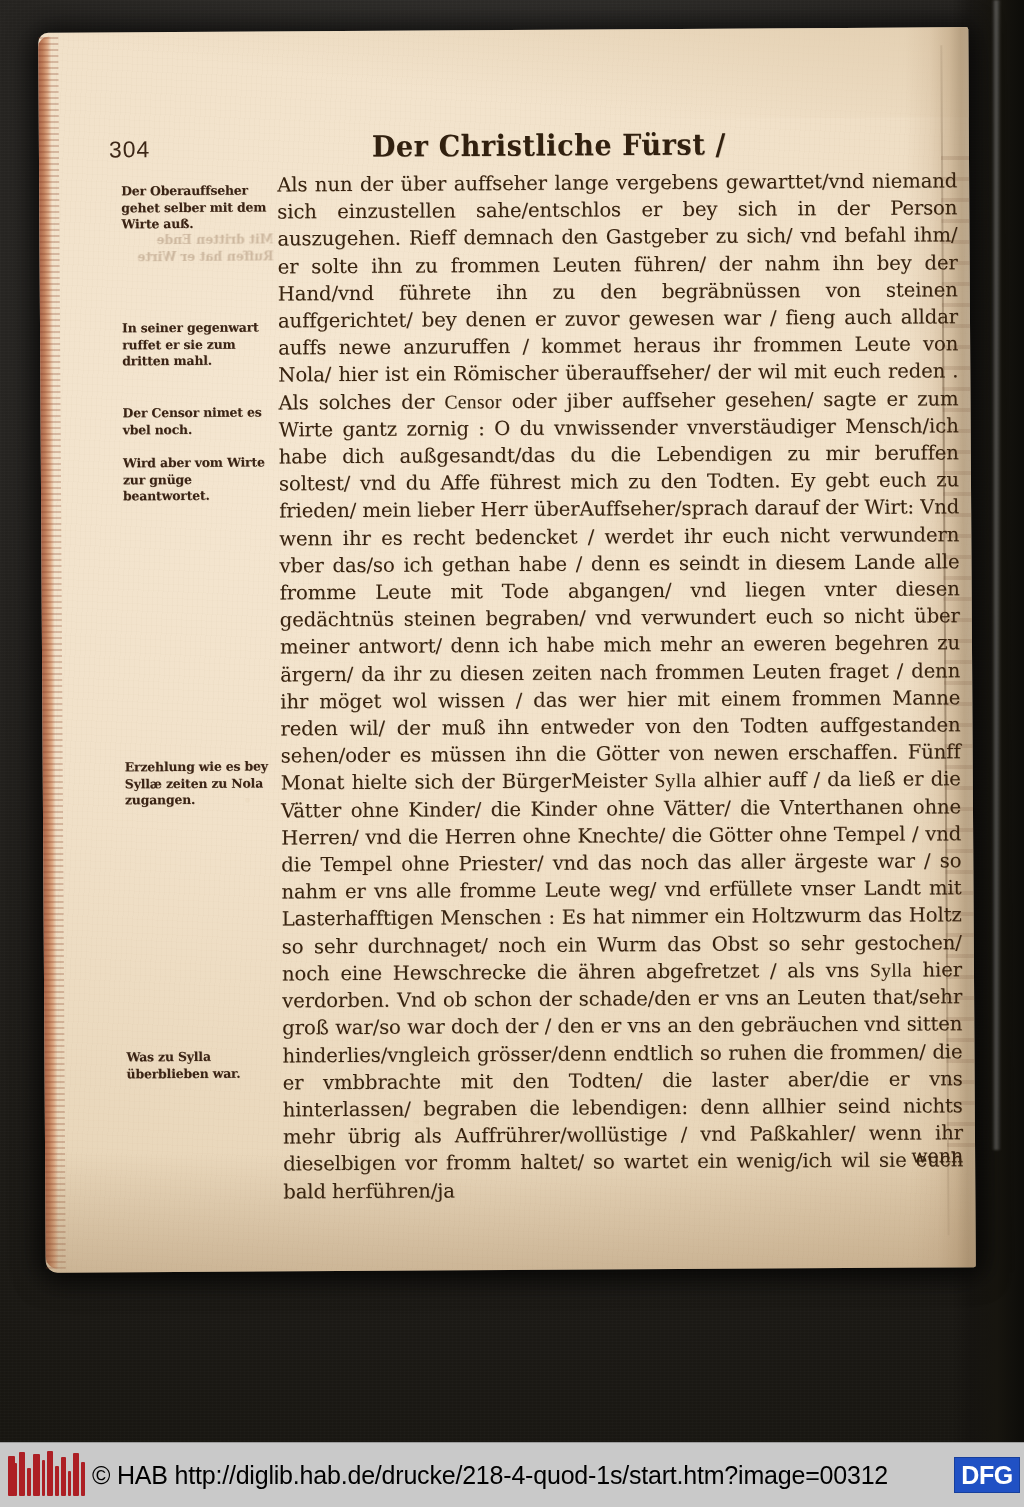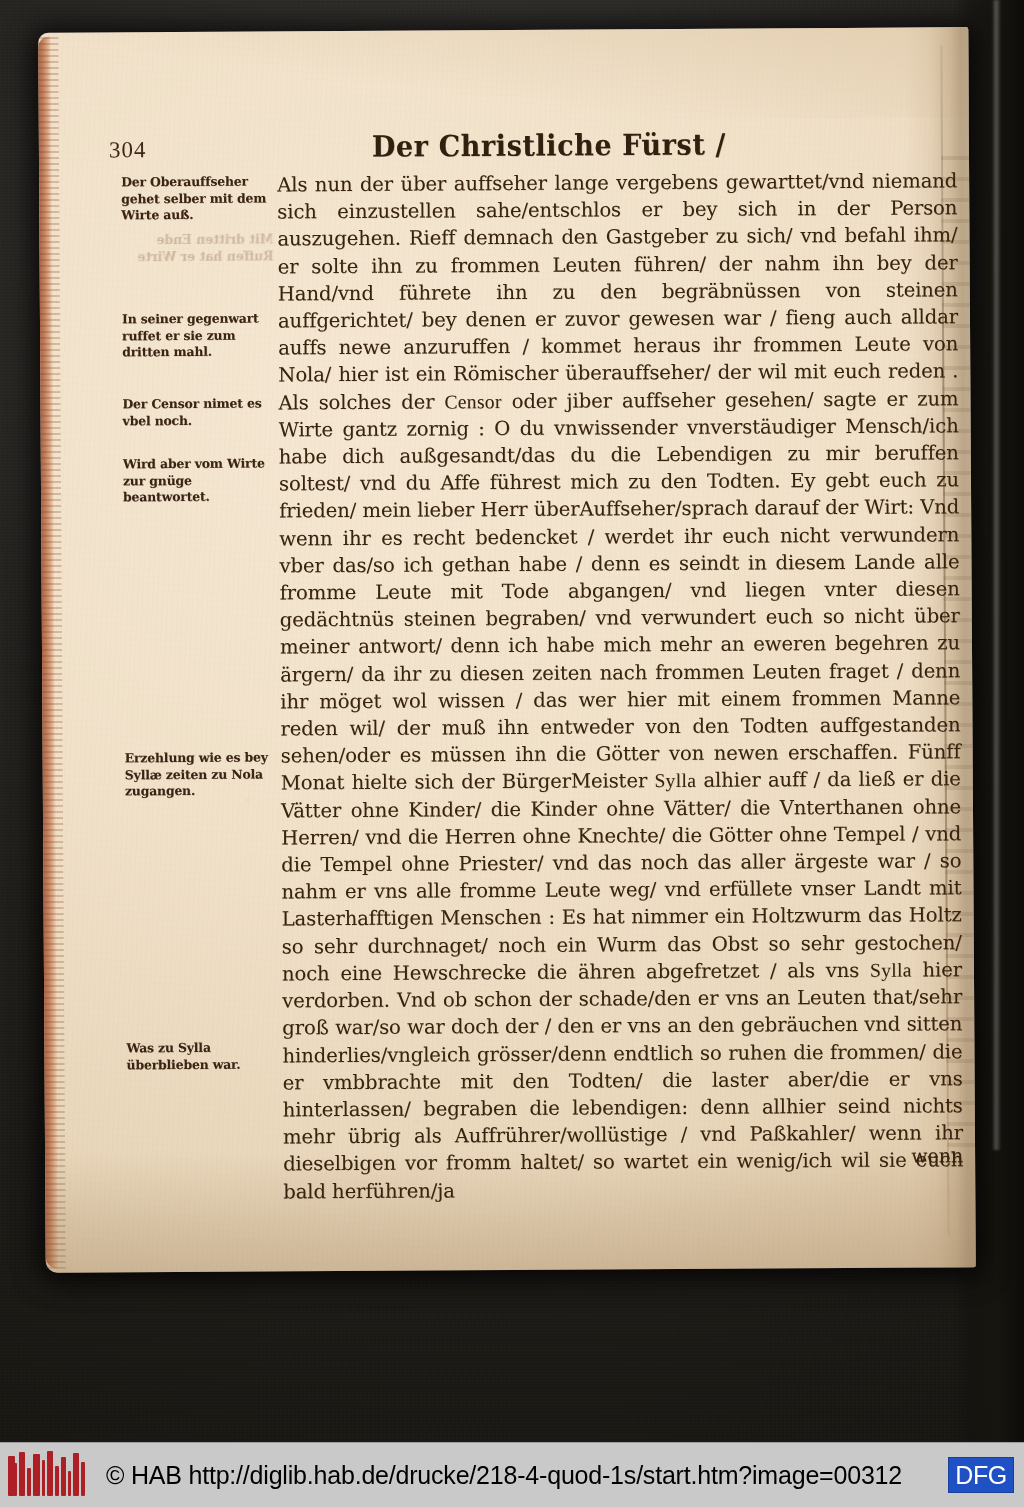--- a/index.html
+++ b/index.html
@@ -138,21 +138,21 @@
   }
 
   
   #runninghead {
     position: absolute;
     left: 70px; top: 100px; width: 740px;
     display: flex;
     align-items: baseline;
   }
   .folio {
-    font-family: Liberation Serif, serif;
+    font-family: Liberation Sans, sans-serif;
     font-size: 23px;
     letter-spacing: 1px;
     color: #3d2717;
     width: 140px;
   }
   .head-title {
     flex: 1;
     text-align: center;
     font-family: "DejaVu Serif", serif;
     font-weight: bold;
@@ -173,20 +173,21 @@
   .gloss {
     position: absolute;
     width: 152px;
     font-family: "DejaVu Serif", serif;
     font-weight: bold;
     font-size: 12.4px;
     line-height: 16.5px;
     letter-spacing: -.15px;
     color: #3b2415;
     text-shadow: .4px .3px 0 rgba(60,38,20,.3);
+    margin-top: 9px;
   }
   
   .gloss-ghost {
     position: absolute;
     width: 150px;
     font-family: "DejaVu Serif", serif;
     font-weight: bold;
     font-size: 12.5px;
     line-height: 16.5px;
     color: rgba(150,120,92,.40);
@@ -247,36 +248,36 @@
     flex: 0 0 auto;
   }
   #hab-logo span {
     position: absolute;
     bottom: 4px;
     background: #ad1f24;
     border-radius: 1px;
   }
   #footer-url {
     flex: 1;
-    text-align: center;
+    text-align: left;
     font-family: "Liberation Sans", sans-serif;
     font-size: 25px;
     color: #000;
     letter-spacing: -.2px;
     white-space: nowrap;
     padding-right: 32px;
   }
   #dfg-logo {
     flex: 0 0 auto;
     width: 64px; height: 34px;
-    margin-right: 10px;
+    margin-right: 4px;
     background: #2051c4;
     color: #fff;
     font-family: "Liberation Sans", sans-serif;
-    font-weight: normal;
+    font-weight: bold;
     font-size: 25px;
     letter-spacing: -.5px;
     display: flex;
     align-items: center;
     justify-content: center;
     border: 1px solid #173f9c;
   }
 </style>
 </head>
 <body>
@@ -303,21 +304,21 @@
       <div class="folio">304</div>
       <div class="head-title">Der Christliche Fürst /</div>
     </div>
 
     <div id="margin-col">
       <div class="gloss-ghost" style="top:58px;left:2px">Mit dritten Ende Ruffen hat er Wirte</div>
 
       <div class="gloss" style="top:0px">Der Oberauffseher gehet selber mit dem Wirte auß.</div>
       <div class="gloss" style="top:137px">In seiner gegenwart ruffet er sie zum dritten mahl.</div>
       <div class="gloss" style="top:222px">Der Censor nimet es vbel noch.</div>
-      <div class="gloss" style="top:282px">Wird aber vom Wirte zur gnüge beantwortet.</div>
+      <div class="gloss" style="top:272px">Wird aber vom Wirte zur gnüge beantwortet.</div>
       <div class="gloss" style="top:576px">Erzehlung wie es bey Syllæ zeiten zu Nola zugangen.</div>
       <div class="gloss" style="top:866px">Was zu Sylla überblieben war.</div>
     </div>
 
     <div id="bodycol">
       <p><span>Als nun der über auffseher lange vergebens gewarttet/vnd niemand sich einzustellen sahe/entschlos er bey sich in der Person auszugehen. Rieff demnach den Gastgeber zu sich/ vnd befahl ihm/ er solte ihn zu frommen Leuten führen/ der nahm ihn bey der Hand/vnd führete ihn zu den begräbnüssen von steinen auffgerichtet/ bey denen er zuvor gewesen war / fieng auch alldar auffs newe anzuruffen / kommet heraus ihr frommen Leute von Nola/ hier ist ein Römischer überauffseher/ der wil mit euch reden . Als solches der </span><span class="roman">Censor</span><span> oder jiber auffseher gesehen/ sagte er zum Wirte gantz zornig : O du vnwissender vnverstäudiger Mensch/ich habe dich außgesandt/das du die Lebendigen zu mir beruffen soltest/ vnd du Affe führest mich zu den Todten.   Ey gebt euch zu frieden/ mein lieber Herr überAuffseher/sprach darauf der Wirt: Vnd wenn ihr es recht bedencket / werdet ihr euch nicht verwundern vber das/so ich gethan habe / denn es seindt in diesem Lande alle fromme Leute mit Tode abgangen/ vnd liegen vnter diesen gedächtnüs steinen begraben/ vnd verwundert euch so nicht über meiner antwort/ denn ich habe mich mehr an eweren begehren zu ärgern/ da ihr zu diesen zeiten nach frommen Leuten fraget / denn ihr möget wol wissen / das wer hier mit einem frommen Manne reden wil/ der muß ihn entweder von den Todten auffgestanden sehen/oder es müssen ihn die Götter von newen erschaffen.   Fünff Monat hielte sich der BürgerMeister </span><span class="roman">Sylla</span><span> alhier auff / da ließ er die Vätter ohne Kinder/ die Kinder ohne Vätter/ die Vnterthanen ohne Herren/ vnd die Herren ohne Knechte/ die Götter ohne Tempel / vnd die Tempel ohne Priester/ vnd das noch das aller ärgeste war / so nahm er vns alle fromme Leute weg/ vnd erfüllete vnser Landt mit Lasterhafftigen Menschen : Es hat nimmer ein Holtzwurm das Holtz so sehr durchnaget/ noch ein Wurm das Obst so sehr gestochen/ noch eine Hewschrecke die ähren abgefretzet / als vns </span><span class="roman">Sylla</span><span> hier verdorben.   Vnd ob schon der schade/den er vns an Leuten that/sehr groß war/so war doch der / den er vns an den gebräuchen vnd sitten hinderlies/vngleich grösser/denn endtlich so ruhen die frommen/ die er vmbbrachte mit den Todten/ die laster aber/die er vns hinterlassen/ begraben die lebendigen: denn allhier seind nichts mehr übrig als Auffrührer/wollüstige / vnd Paßkahler/ wenn ihr dieselbigen vor fromm haltet/ so wartet ein wenig/ich wil sie euch bald herführen/ja</span></p>
     </div>
 
     <div id="catchword">wenn</div>
   </div>

